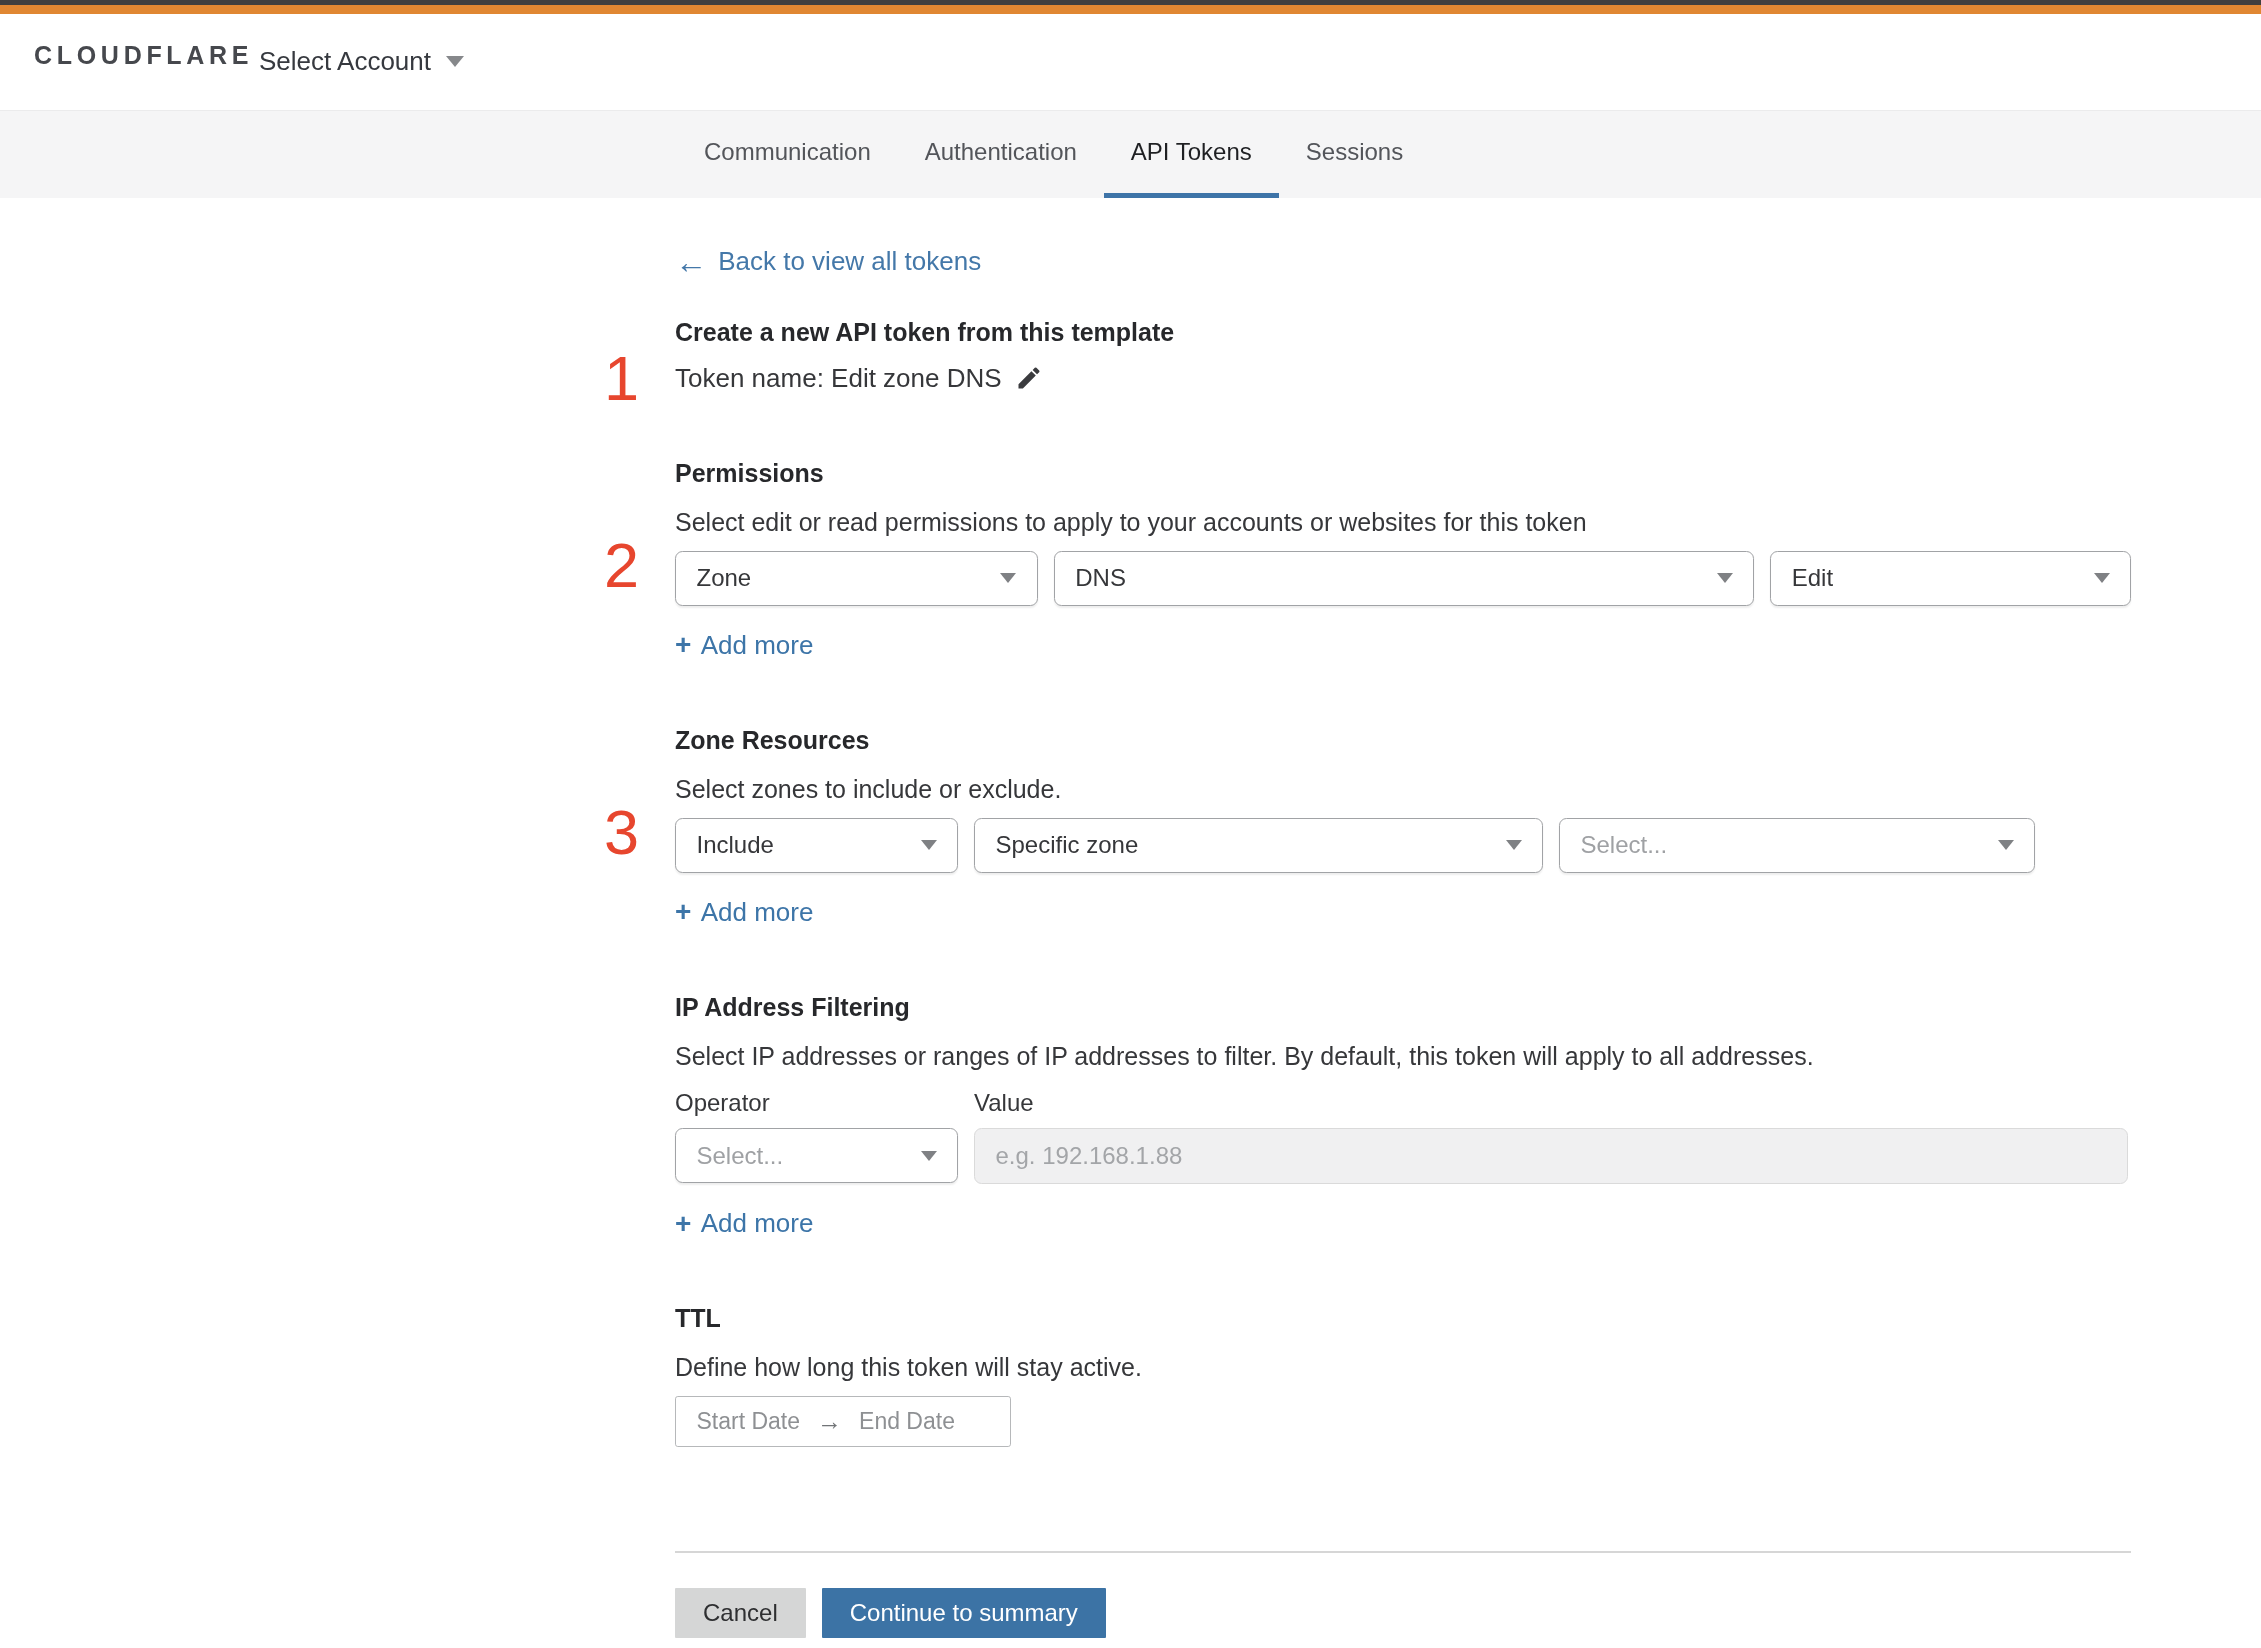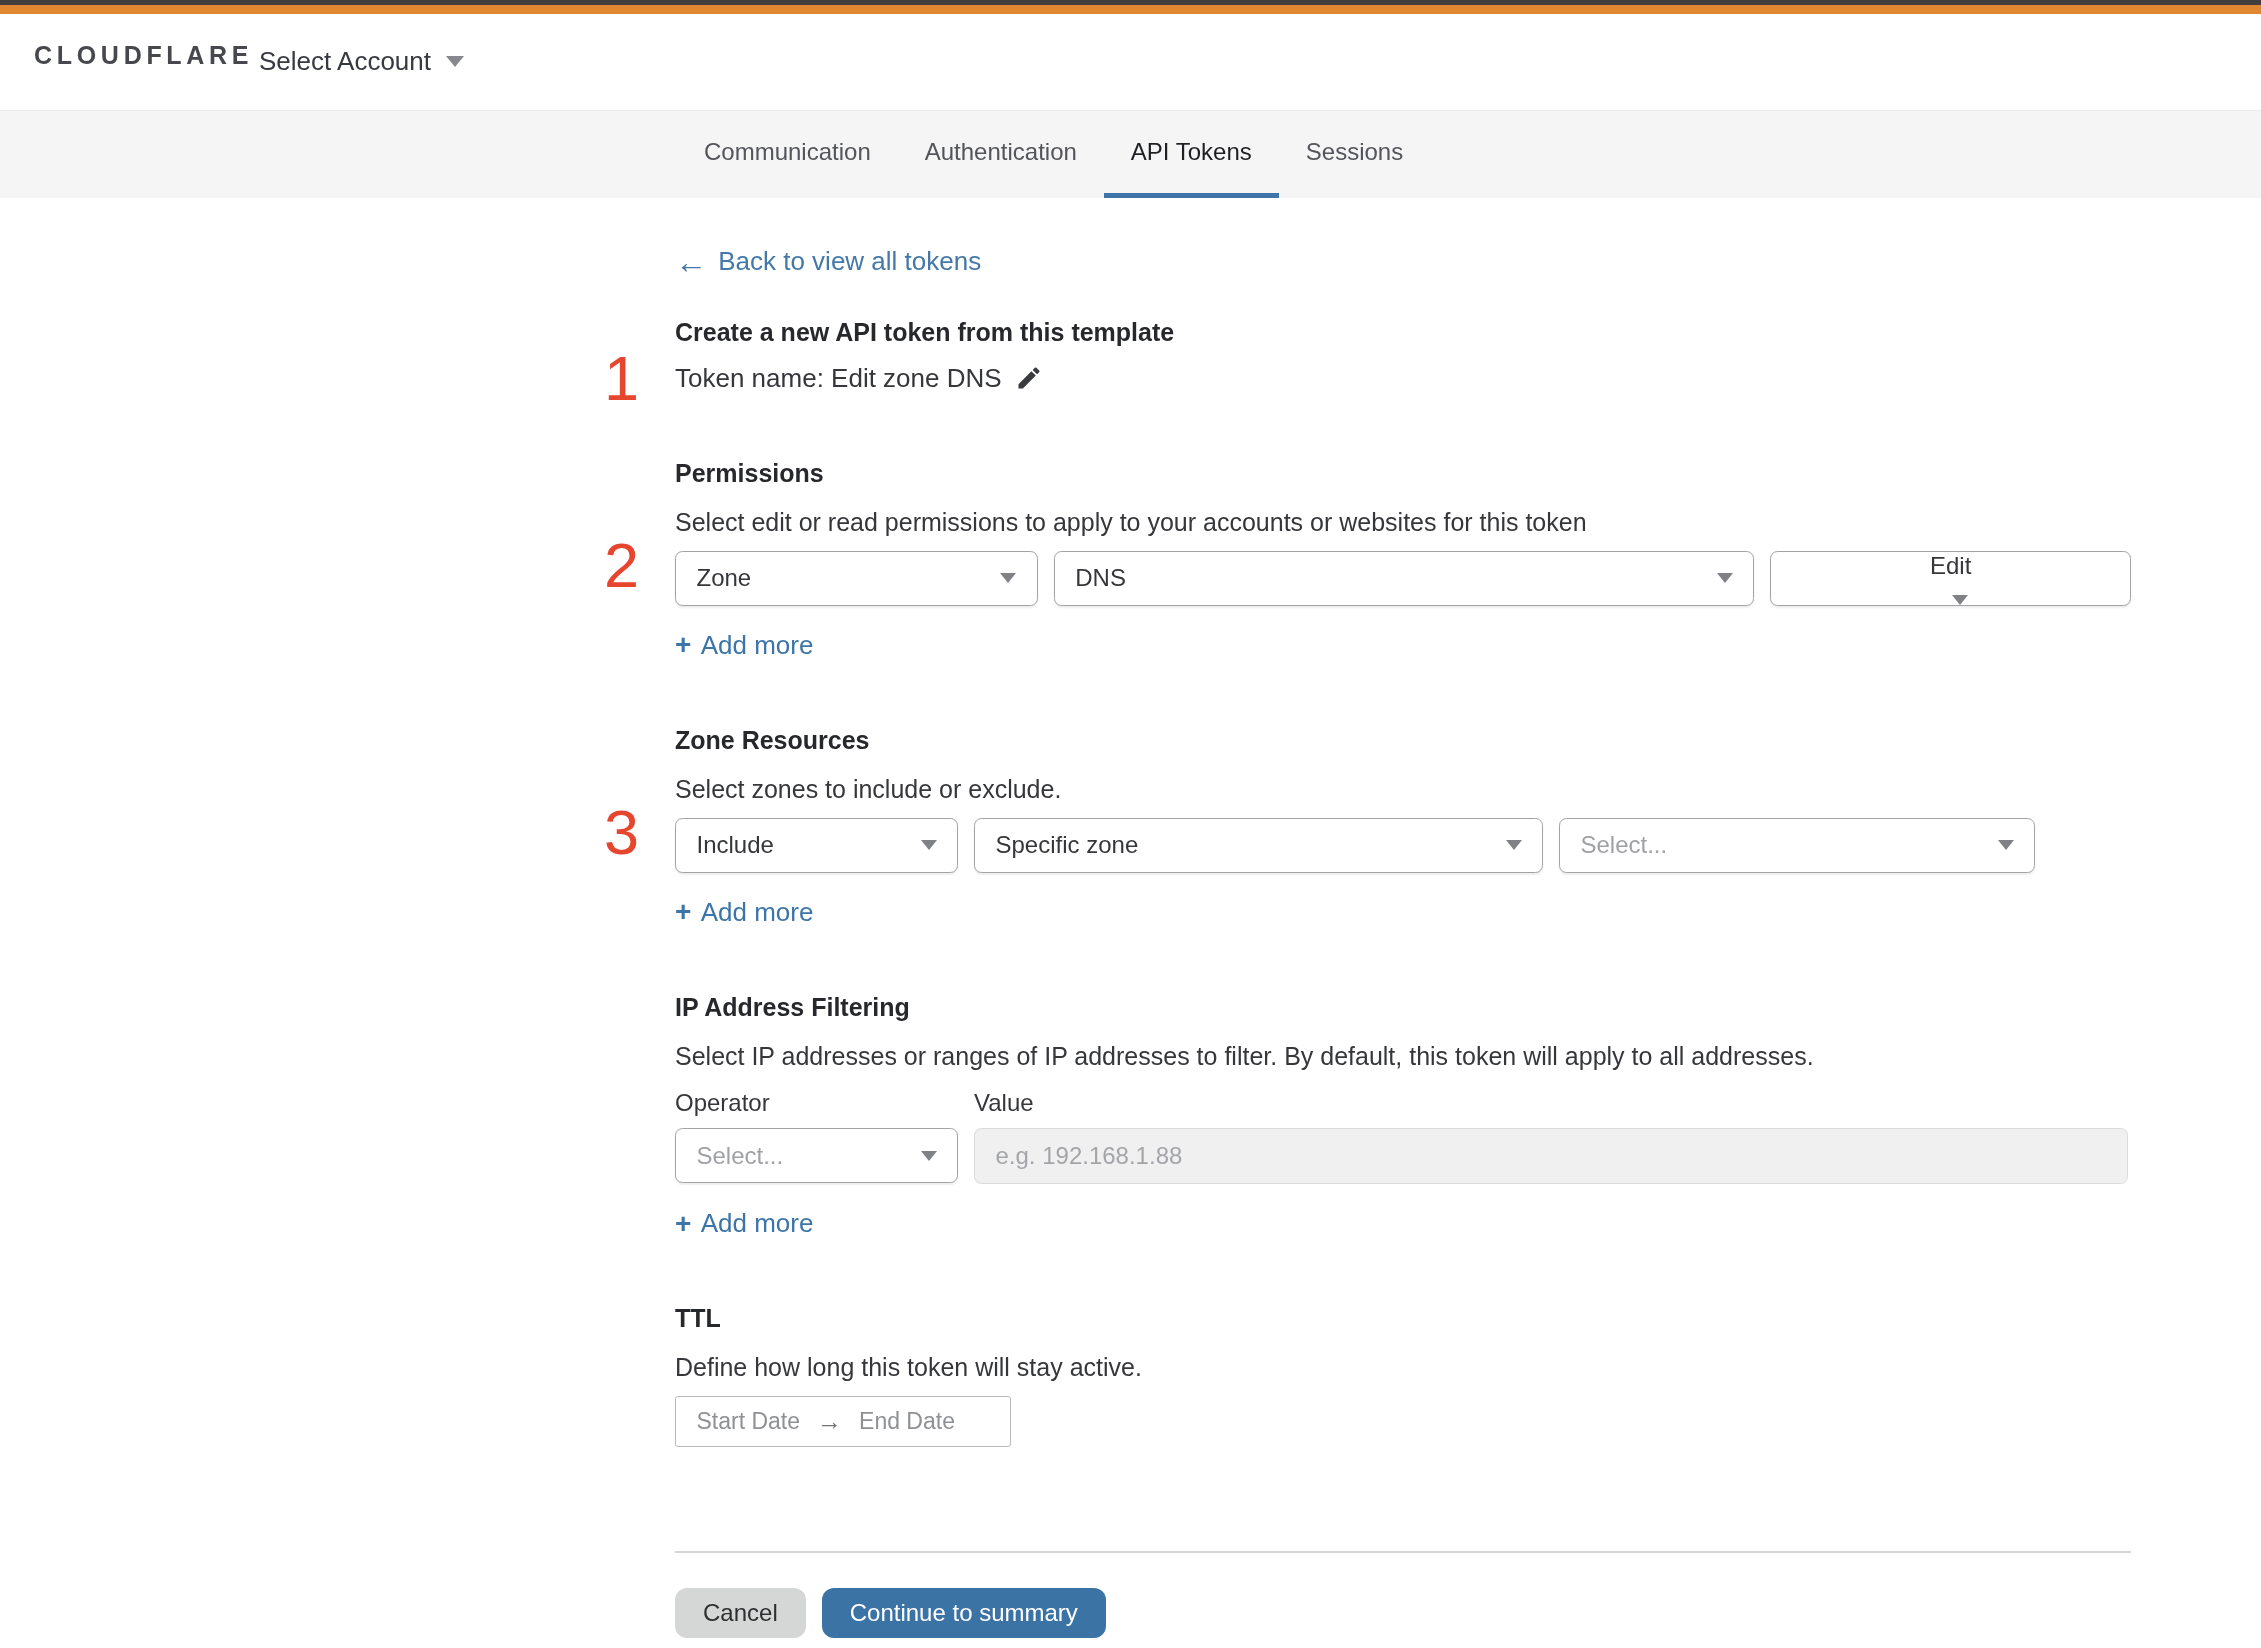--- a/index.html
+++ b/index.html
@@ -56,21 +56,21 @@
   .controls { margin-top:13px; display:flex; gap:16px; }
   .select { height:55px; border:1.9px solid #a1a3a6; border-radius:7.5px; background:#fff;
             display:flex; align-items:center; justify-content:space-between;
             padding:0 20.5px; font-size:24px; color:#36373a; cursor:pointer;
             box-shadow:0 1.9px 1.9px rgba(0,0,0,0.07); }
   .sel-caret { width:0; height:0; flex:none;
                border-left:8.4px solid transparent; border-right:8.4px solid transparent;
                border-top:10.3px solid #7f8184; margin-left:18.6px; }
   .placeholder { color:#9fa1a4; }
 
-  .w-zone{width:363px;} .w-dns{width:701px;} .w-edit{width:361px;flex-direction:column;}
+  .w-zone{width:363px;} .w-dns{width:701px;} .w-edit{width:361px;}
   .w-include{width:283px;} .w-spec{width:569px;} .w-zsel{width:476px;}
   .w-op{width:283px;}
 
   .add-more { margin-top:24px; display:inline-flex; align-items:center;
               color:#3d75a8; font-size:26px; cursor:pointer; }
   .plus { font-weight:700; margin-right:9.3px; font-size:28px; line-height:1; }
 
   .labels-row { margin-top:17px; display:flex; font-size:24px; color:#36373a; }
   .label-op { width:283px; margin-right:16px; }
 
@@ -79,21 +79,21 @@
                  font-family:inherit; }
   .value-input::placeholder { color:#a3a5a8; }
 
   .date-box { margin-top:13px; width:336px; height:51px; border:1.9px solid #b6b8ba; border-radius:2.8px;
               display:inline-flex; align-items:center; padding:0 20.5px; gap:17px;
               font-size:23px; color:#8e9093; cursor:pointer; background:#fff;text-align:center; }
   .date-arrow { font-size:25px; color:#717477; line-height:1; }
 
   .divider { margin-top:104px; border-top:2.8px solid #d6d6d6; width:1456px; }
   .btn-row { margin-top:35px; display:flex; gap:16px; }
-  .btn { height:50px; border:none; border-radius:12px; font-size:24px; padding:11px 28px;
+  .btn { height:50px; border:none; border-radius:1px; font-size:24px; padding:11px 28px;
          font-family:inherit; cursor:pointer; display:flex; align-items:center; }
   .btn-cancel  { background:#d5d6d6; color:#2e2f31; }
   .btn-primary { background:#3c73a5; color:#ffffff; }
 </style>
 </head>
 <body>
 
 <div id="app">
   <div class="top-dark"></div>
   <div class="top-orange"></div>

